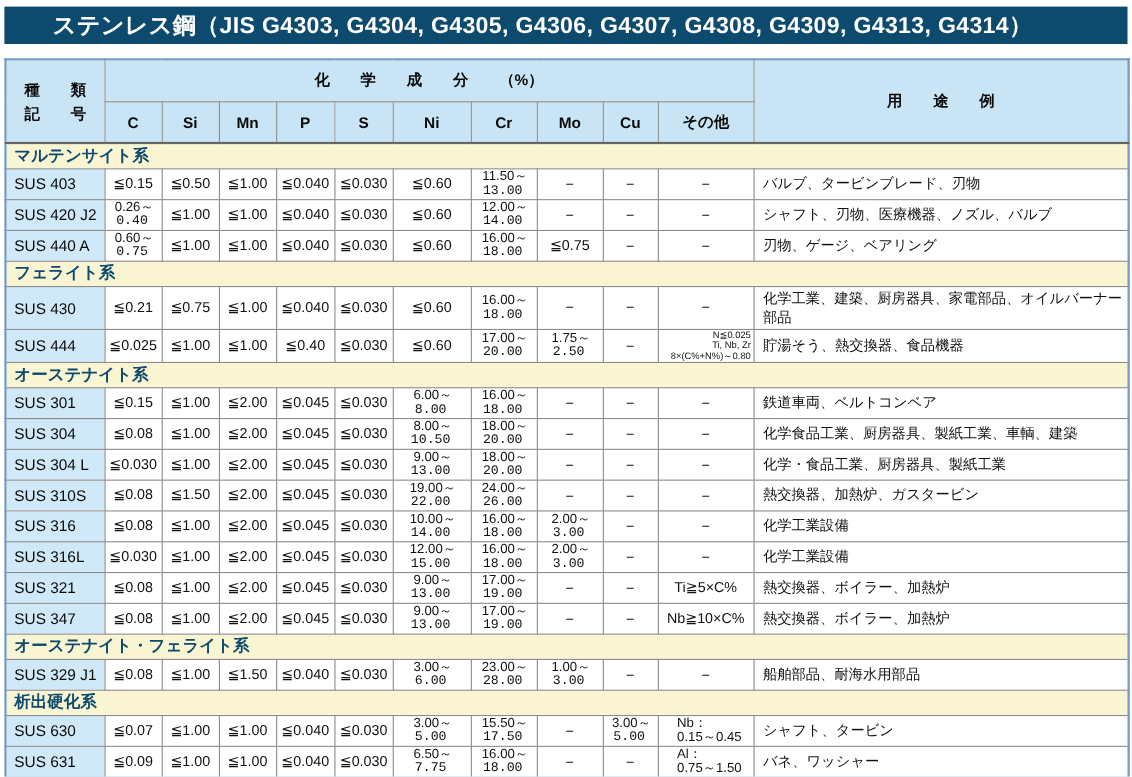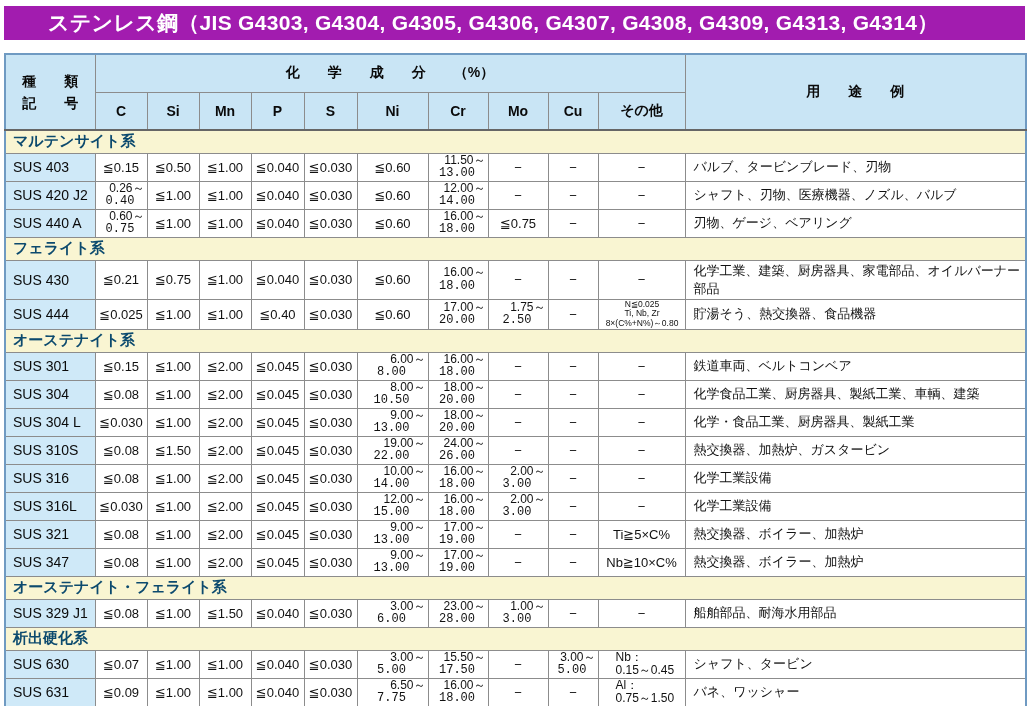--- a/index.html
+++ b/index.html
@@ -4,21 +4,21 @@
 <style>
   html,body { margin:0; padding:0; background:#ffffff; }
   body {
     width:1029px; height:706px; overflow:hidden;
     font-family:"Liberation Sans","DejaVu Sans",sans-serif;
     color:#111;
   }
   .page { padding:6px 4px 0 4px; }
 
   .title-bar {
-    background:#a21caf; color:#ffffff;
+    background:#0c4a6e; color:#ffffff;
     width:1021px; height:34px; box-sizing:border-box;
     display:flex; align-items:center;
     padding-left:44px;
     font-size:21px; font-weight:bold; letter-spacing:.3px;
     margin-bottom:13px;
   }
 
   table.spec {
     border-collapse:collapse; table-layout:fixed;
     width:1021px;
@@ -39,24 +39,24 @@
     text-align:left; padding:1px 0 1px 7px; color:#0c4a6e;
   }
   tr.section-row { height:23px; }
   tr.data-row { height:28px; }
 
   .code-cell {
     background:#cfe9f8; text-align:left; padding-left:7px;
     font-size:14px; color:#0a0a0a;
   }
   .val-cell { text-align:center; font-size:13px; padding:0 2px; }
-  .val-cell .r1 { text-align:right;  padding-left:2px;  font-size:12px; line-height:1.12; }
+  .val-cell .r1 { text-align:center;  padding-left:2px;  font-size:12px; line-height:1.12; }
   .val-cell .r2 { text-align:center; padding-right:2px; font-size:12px; line-height:1.12;font-family:Liberation Mono, monospace; }
   .val-cell.left-lines { text-align:left; padding-left:17px; font-size:12px; line-height:1.12; }
-  .val-cell.tiny-lines { text-align:center; padding-left:3px; font-size:8.5px; line-height:1.15; }
+  .val-cell.tiny-lines { text-align:right; padding-left:3px; font-size:8.5px; line-height:1.15; }
   .usage-cell { text-align:left; padding-left:8px; font-size:13px; }
 </style>
 </head>
 <body>
 
 <div class="page">
   <div class="title-bar">ステンレス鋼（JIS G4303, G4304, G4305, G4306, G4307, G4308, G4309, G4313, G4314）</div>
 
   <table class="spec">
     <colgroup>

